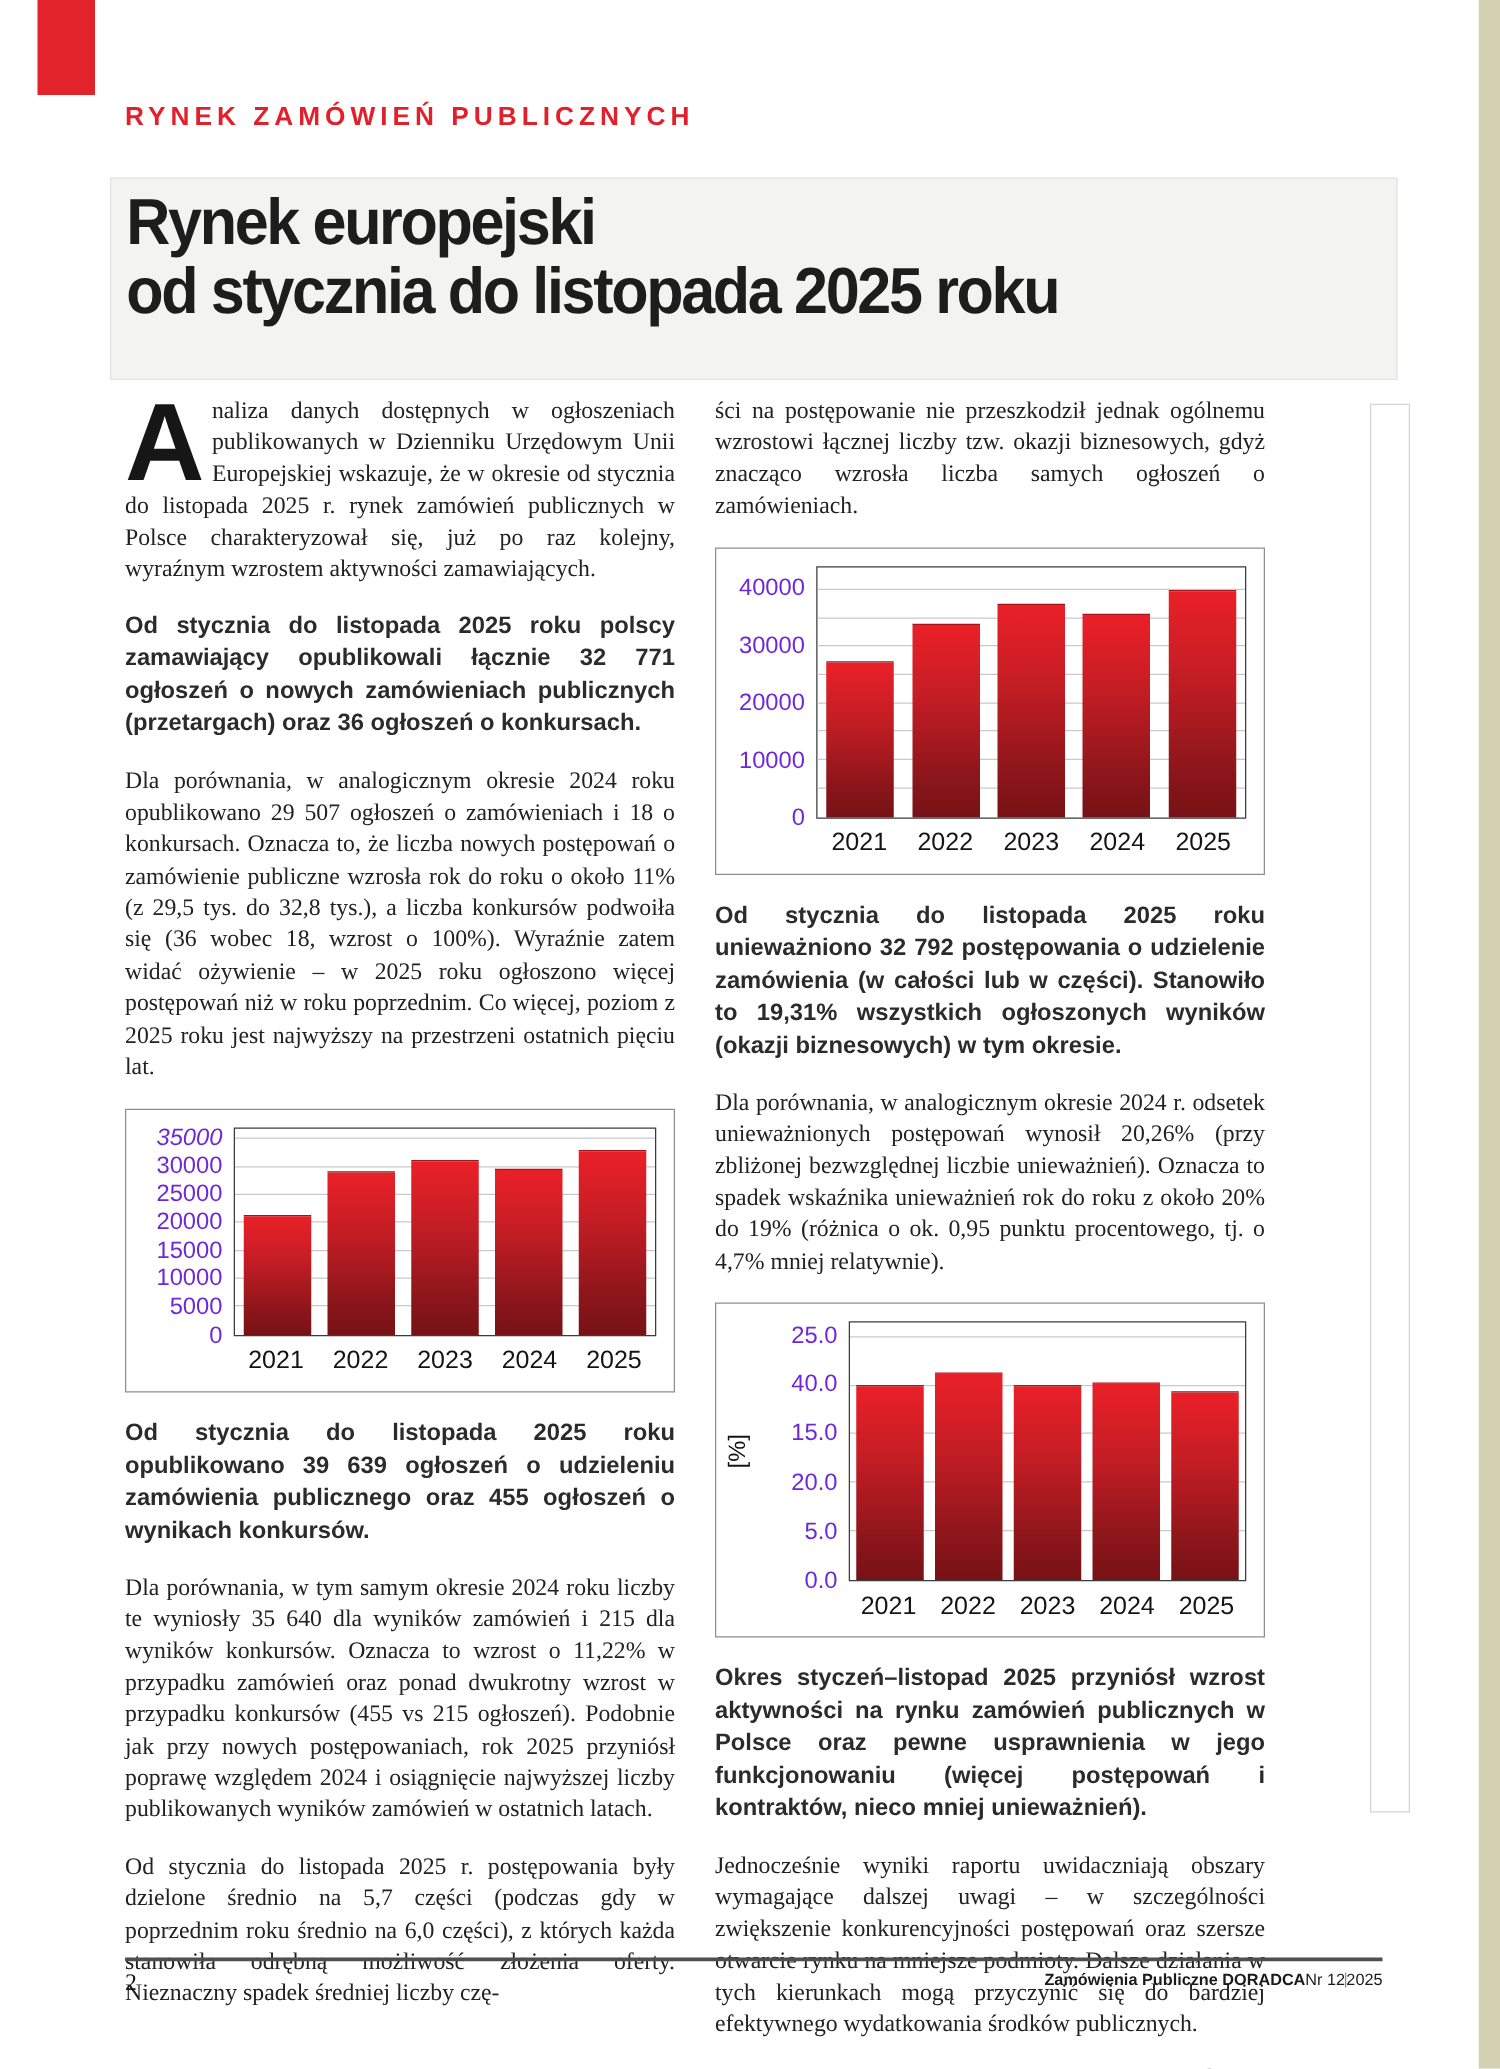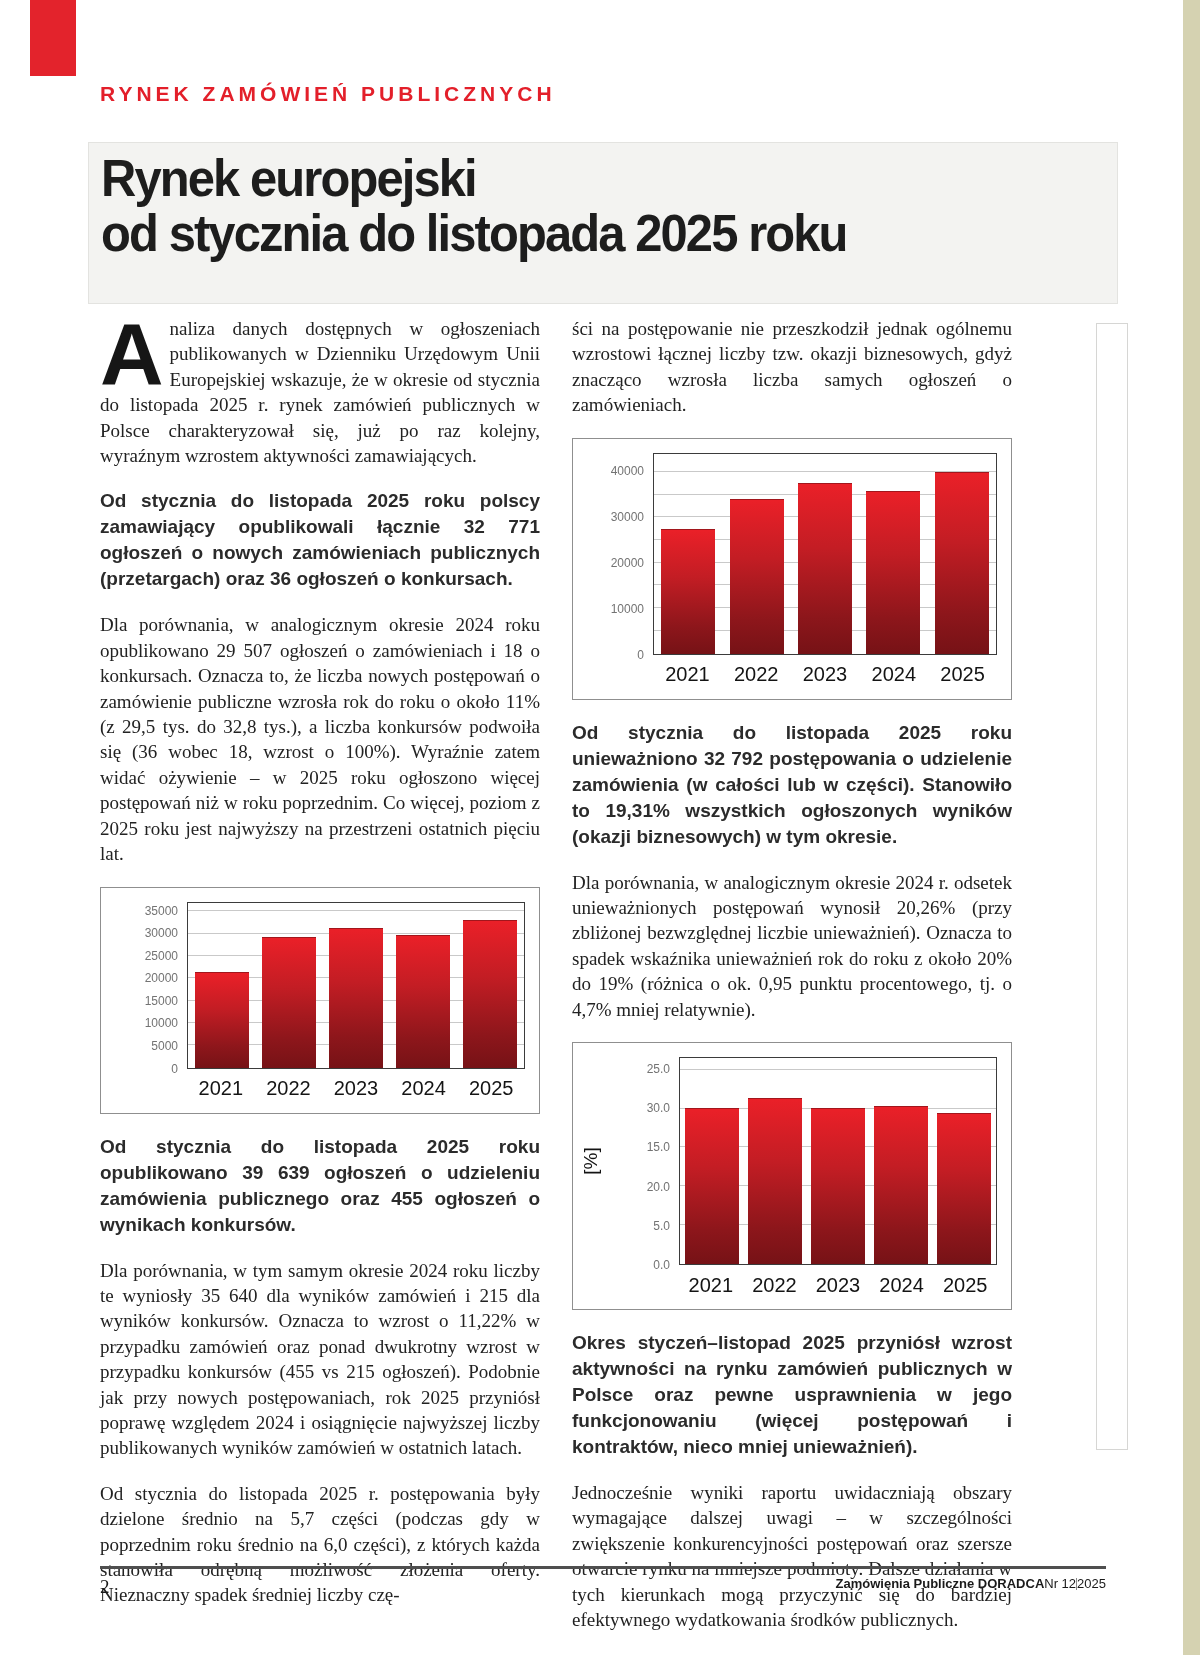--- a/index.html
+++ b/index.html
@@ -41,21 +41,21 @@
          padding:14px 14px 8px 8px;display:flex;flex-direction:column;}
   .chart-body{flex:1;display:flex;min-height:0;}
   .gut{flex:none;position:relative;}
   .plot{flex:1;position:relative;border:1px solid #3b3b3b;background:#fff;}
   .grid{position:absolute;left:0;right:0;height:1px;background:#c9c9c9;}
   .bars{position:absolute;left:0;right:0;top:0;bottom:0;display:flex;}
   .slot{flex:1;display:flex;align-items:flex-end;justify-content:center;}
   .bar{width:54px;border-top:1px solid #a2161c;
        background:linear-gradient(180deg,#ea2028 0%,#c31d24 38%,#8d161b 78%,#761216 100%);}
   .ytick{position:absolute;right:9px;transform:translateY(50%);
-         font-family:"Liberation Sans",sans-serif;font-size:12px;color:#737373;white-space:nowrap;}
+         font-family:"Liberation Sans",sans-serif;font-size:19px;color:#6d28d9;white-space:nowrap;}
   .yrot{position:absolute;left:-4px;top:50%;transform:translate(0,-50%) rotate(-90deg);
         font-family:"Liberation Sans",sans-serif;font-size:19px;color:#141414;}
   .chart-foot{flex:none;height:32px;display:flex;align-items:center;margin-top:4px;}
   .xlabels{flex:1;display:flex;align-items:center;}
   .xl{flex:1;text-align:center;font-family:"Liberation Sans",sans-serif;
       font-size:20px;color:#141414;}
 
   .chart-c1{height:262px;}
   .chart-c2{height:227px;}
   .chart-c3{height:268px;}
@@ -93,21 +93,21 @@
     <div class="chart chart-c2">
       <div class="chart-body">
         <div class="gut" style="width: 78px;">
             <div class="ytick" style="bottom: 0%;">0</div>
             <div class="ytick" style="bottom: 13.5135%;">5000</div>
             <div class="ytick" style="bottom: 27.027%;">10000</div>
             <div class="ytick" style="bottom: 40.5405%;">15000</div>
             <div class="ytick" style="bottom: 54.0541%;">20000</div>
             <div class="ytick" style="bottom: 67.5676%;">25000</div>
             <div class="ytick" style="bottom: 81.0811%;">30000</div>
-            <div class="ytick" style="bottom: 94.5946%;">35000</div>
+            <div class="ytick" style="bottom: 94.5946%; font-style: italic;">35000</div>
           </div>
         <div class="plot">
             <div class="grid" style="bottom: 13.5135%;"></div>
             <div class="grid" style="bottom: 27.027%;"></div>
             <div class="grid" style="bottom: 40.5405%;"></div>
             <div class="grid" style="bottom: 54.0541%;"></div>
             <div class="grid" style="bottom: 67.5676%;"></div>
             <div class="grid" style="bottom: 81.0811%;"></div>
             <div class="grid" style="bottom: 94.5946%;"></div>
             <div class="bars">
@@ -201,21 +201,21 @@
     <p class="callout">Od stycznia do listopada 2025 roku unieważniono 32 792 postępowania o udzielenie zamówienia (w całości lub w części). Stanowiło to 19,31% wszystkich ogłoszonych wyników (okazji biznesowych) w tym okresie.</p>
     <p class="body">Dla porównania, w analogicznym okresie 2024 r. odsetek unieważnionych postępowań wynosił 20,26% (przy zbliżonej bezwzględnej liczbie unieważnień). Oznacza to spadek wskaźnika unieważnień rok do roku z około 20% do 19% (różnica o ok. 0,95 punktu procentowego, tj. o 4,7% mniej relatywnie).</p>
 
     <div class="chart chart-c3">
       <div class="chart-body">
         <div class="gut" style="width: 98px;">
             <div class="ytick" style="bottom: 0%; margin-top: 26px;">0.0</div>
             <div class="ytick" style="bottom: 18.8679%;">5.0</div>
             <div class="ytick" style="bottom: 37.7358%;">20.0</div>
             <div class="ytick" style="bottom: 56.6038%;">15.0</div>
-            <div class="ytick" style="bottom: 75.4717%;">30.0</div>
+            <div class="ytick" style="bottom: 75.4717%;">40.0</div>
             <div class="ytick" style="bottom: 94.3396%;">25.0</div>
             <div class="yrot">[%]</div>
           </div>
         <div class="plot">
             <div class="grid" style="bottom: 18.8679%;"></div>
             <div class="grid" style="bottom: 37.7358%;"></div>
             <div class="grid" style="bottom: 56.6038%;"></div>
             <div class="grid" style="bottom: 75.4717%;"></div>
             <div class="grid" style="bottom: 94.3396%;"></div>
             <div class="bars">

